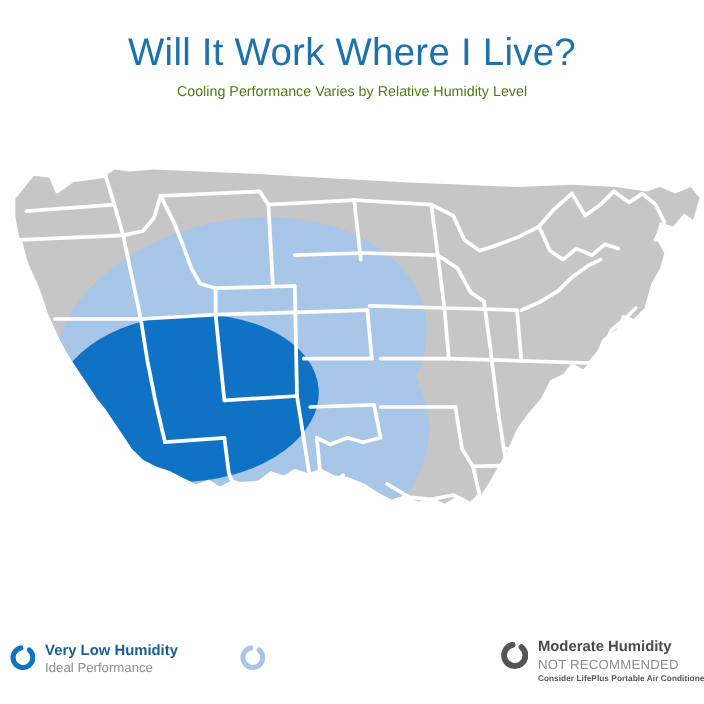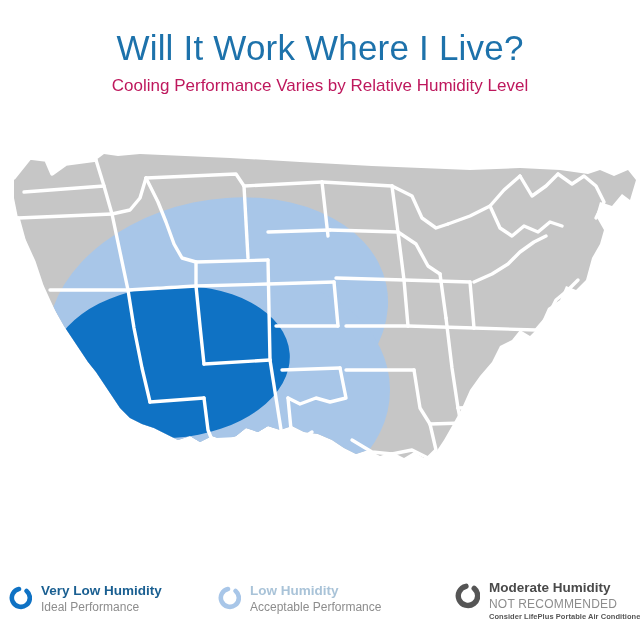--- a/index.html
+++ b/index.html
@@ -30,23 +30,23 @@
   .title {
     font-size: 35px;
     font-weight: 400;
     color: #1d72ab;
     letter-spacing: 0.2px;
     line-height: 1.12;
     margin: 0;
     white-space: nowrap;
   }
   .subtitle {
-    font-size: 17px;
+    font-size: 13px;
     font-weight: 400;
-    color: #be185d;
+    color: #4d7c0f;
     margin: 9px 0 0 0;
     line-height: 1.15;
     white-space: nowrap;
   }
 
   
   .map-wrap {
     position: absolute;
     left: 0;
     top: 118px;
@@ -254,24 +254,20 @@
       <span class="legend-text">
         <span class="lg-title">Very Low Humidity</span>
         <span class="lg-sub">Ideal Performance</span>
       </span>
     </div>
 
     <div class="legend-item two">
       <svg class="ring" width="26" height="26" viewBox="0 0 26 26">
         <path d="M20.6 5.9 A9 9 0 1 1 13 4" fill="none" stroke="#a8c6e8" stroke-width="4.6" stroke-linecap="round"></path>
       </svg>
-      <span class="legend-text">
-        <span class="lg-title">Low Humidity</span>
-        <span class="lg-sub">Acceptable Performance</span>
-      </span>
     </div>
 
     <div class="legend-item three">
       <svg class="ring" width="28" height="28" viewBox="0 0 26 26">
         <path d="M20.6 5.9 A9 9 0 1 1 13 4" fill="none" stroke="#555555" stroke-width="5" stroke-linecap="round"></path>
       </svg>
       <span class="legend-text">
         <span class="lg-title">Moderate Humidity</span>
         <span class="lg-sub">NOT RECOMMENDED</span>
         <span class="lg-fine">Consider LifePlus Portable Air Conditioner</span>

